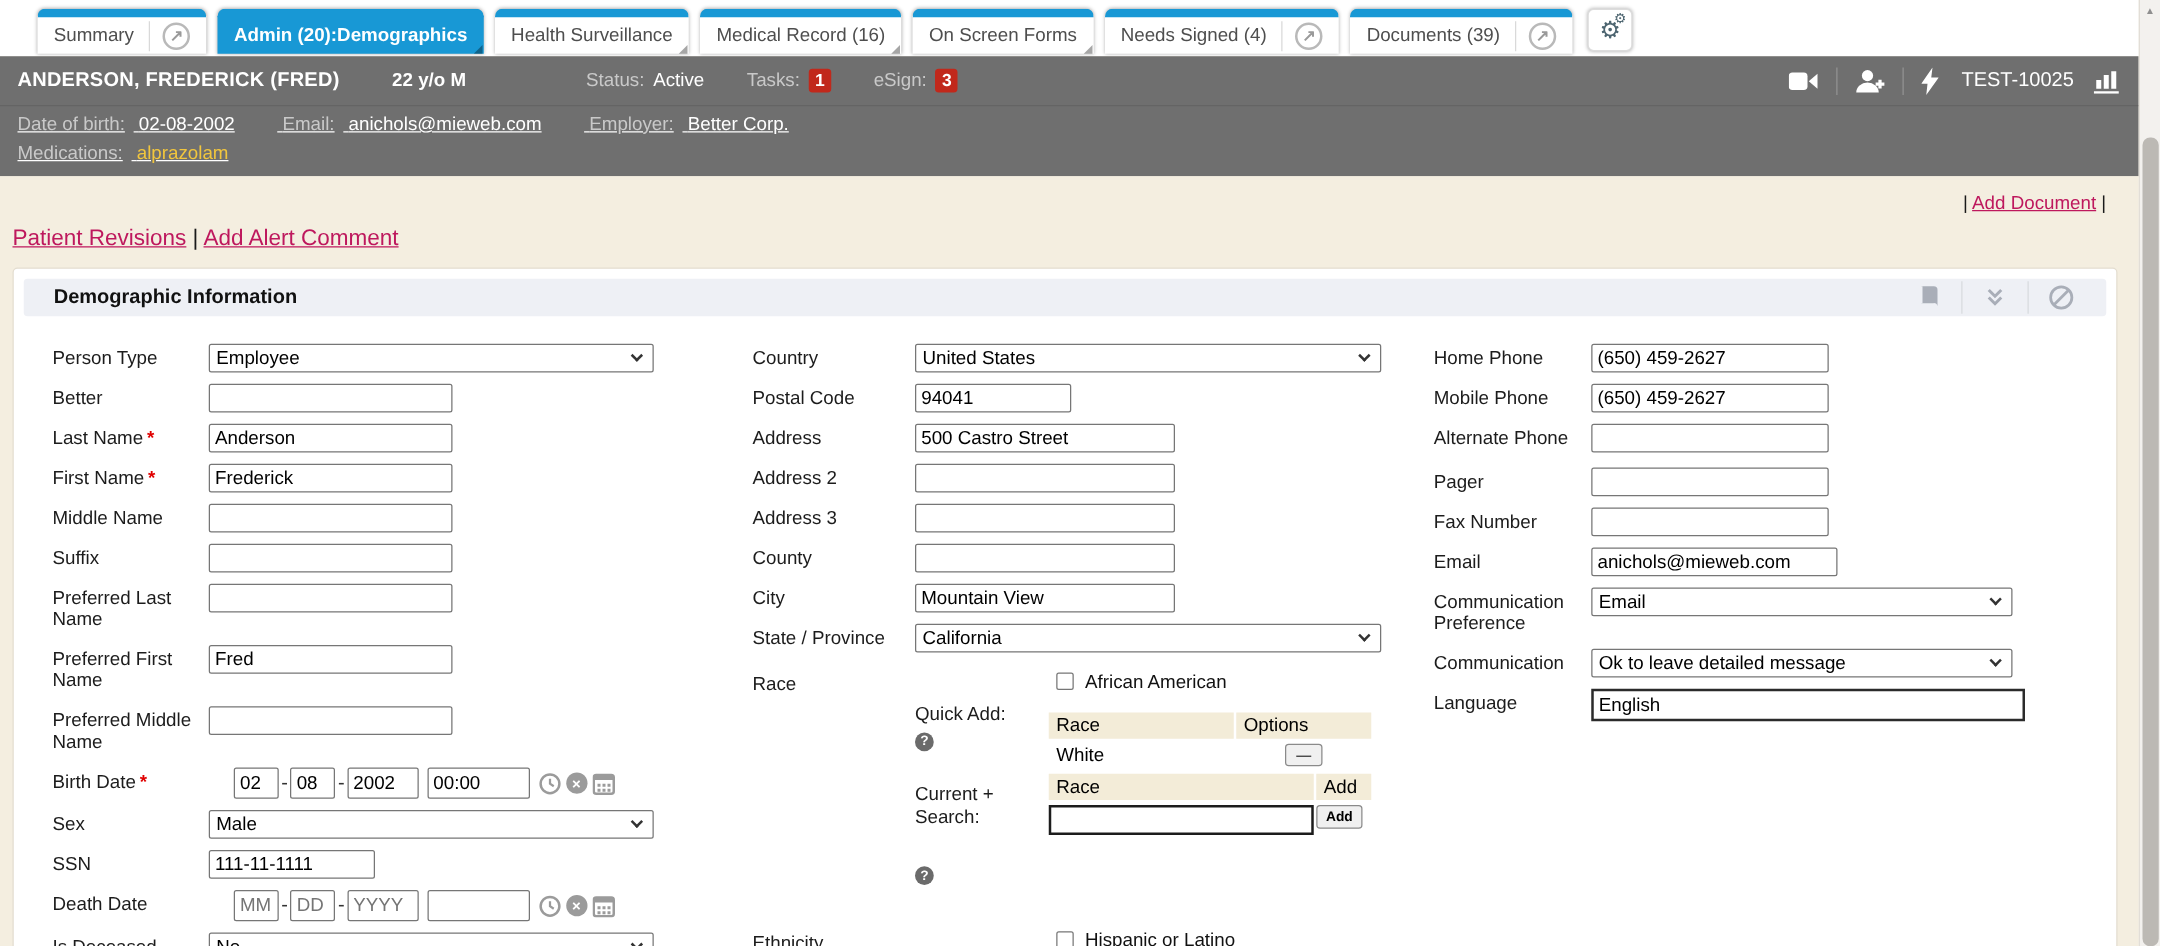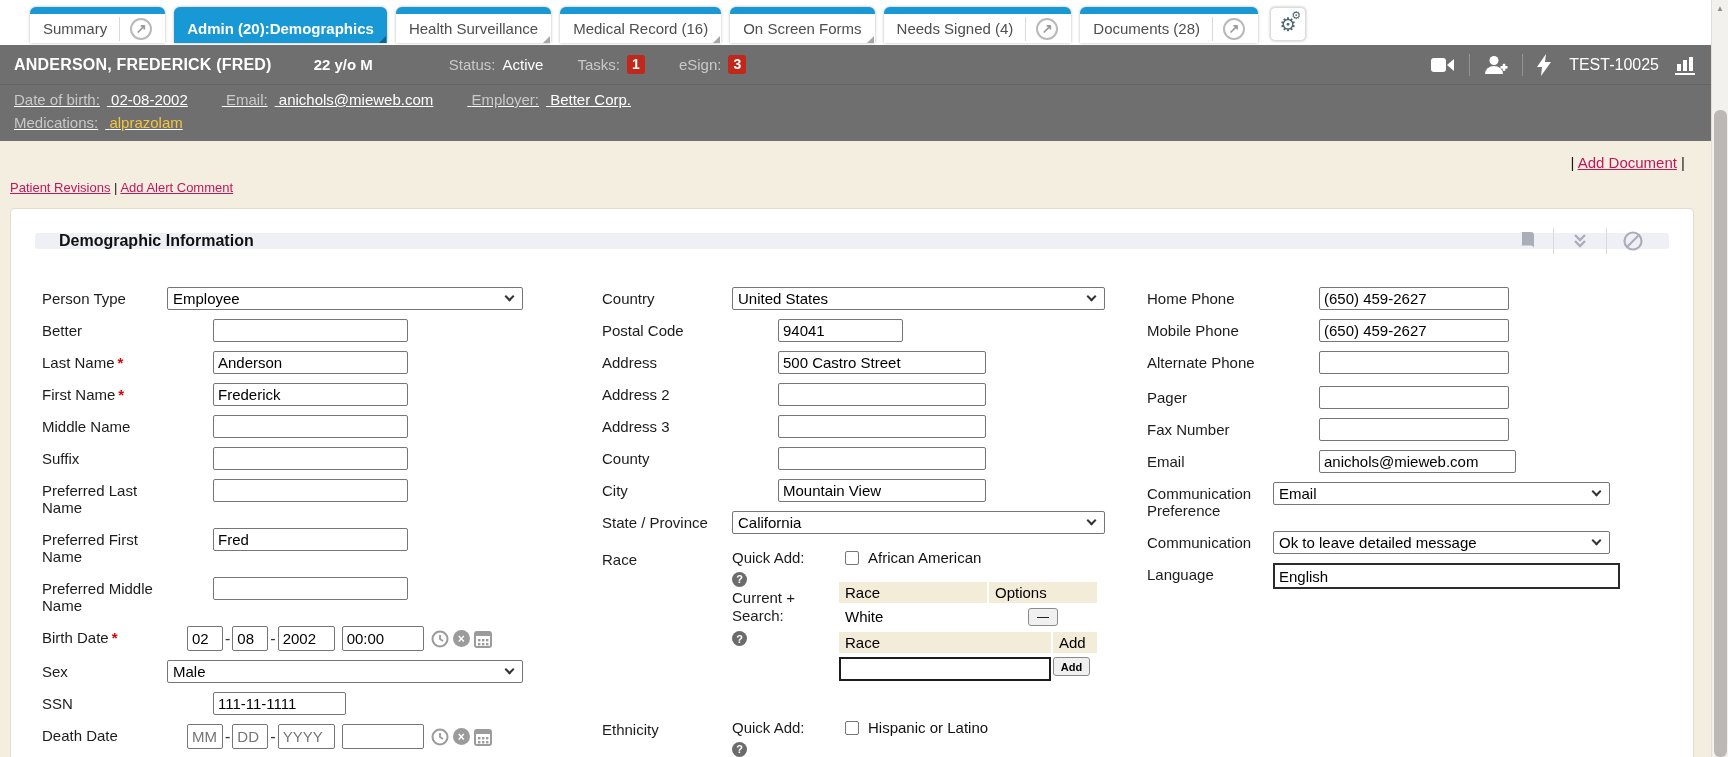--- a/index.html
+++ b/index.html
@@ -23,64 +23,64 @@
   .gear-btn { position:relative; width:36px; height:34px; margin-left:3px; background:#fff; border:1px solid #dcdcdc;
               border-radius:5px; box-shadow:0 0 3px rgba(0,0,0,.25); display:flex; align-items:center; justify-content:center;
               color:#4d6570; cursor:pointer; margin-bottom:2px; }
   .gear-main { font-size:19px; line-height:1; }
   .gear-small { position:absolute; top:2px; right:4px; font-size:11px; line-height:1; }
 
   
   .pbar1 { position:absolute; top:45px; left:0; width:1711px; height:39px; background:#6f6f6f;
            display:flex; align-items:center; color:#fff; font-size:15px; padding:0 14px; }
   .pbar1 .pname { font-weight:bold; font-size:16px; margin-right:42px; letter-spacing:.2px; }
-  .pbar1 .page { font-weight:bold; margin-right:76px; }
+  .pbar1 .page { font-weight:bold; margin-right:96px; }
   .plabel { color:#c9c9c9; margin-right:7px; }
   .pval { color:#fff; margin-right:34px; }
   .badge { display:inline-block; min-width:18px; height:19px; line-height:19px; background:#c1281b; color:#fff;
            font-weight:bold; font-size:14px; text-align:center; border-radius:3px; padding:0 3px; margin-right:34px; }
   .pbar1-right { margin-left:auto; display:flex; align-items:center; gap:14px; }
   .hdivider { width:1px; height:22px; background:#939393; }
   .hicon { display:inline-flex; align-items:center; cursor:pointer; }
   .chart-id { font-size:16px; margin:0 2px 0 4px; }
 
   .pbar2 { position:absolute; top:84px; left:0; width:1711px; height:57px; background:#6f6f6f;
            border-top:1px solid #646464; color:#fff; font-size:15px; padding:6px 14px 0 14px;text-decoration:underline; }
   .pbar2 .row { margin-bottom:6px; }
   .med-val { color:#f2c63d; }
 
   
   .content { position:absolute; top:141px; left:0; width:1711px; height:616px; background:#f4eee0; }
   .adddoc-row { text-align:right; padding:13px 26px 0 0; font-size:15px; color:#1a1a1a; }
-  .links-row { padding:9px 0 0 10px; font-size:13px; color:#1a1a1a; }
+  .links-row { padding:9px 0 0 10px; font-size:18px; color:#1a1a1a; }
   a.plink { color:#be185d; text-decoration:underline; cursor:pointer; }
 
   .panel { margin:13px 17px 0 10px; background:#fff; border:1px solid #e3ddd0; border-radius:4px 4px 0 0;
            height:640px; }
-  .panel-header { margin:24px; height:16px; background:#eef0f5; border-radius:3px; display:flex; align-items:center; }
+  .panel-header { margin:8px; height:30px; background:#eef0f5; border-radius:3px; display:flex; align-items:center; }
   .panel-title { font-size:16px; font-weight:bold; color:#111; padding-left:24px; }
   .panel-tools { margin-left:auto; display:flex; align-items:center; gap:0; padding-right:10px; }
   .ptool { width:52px; display:flex; justify-content:center; align-items:center; color:#a9aeb8; cursor:pointer; }
   .pdiv { width:1px; height:26px; background:#d8dade; }
 
   
   .form { display:flex; padding:14px 0 0 31px; }
   .col1 { width:560px; }
   .col2 { width:545px; }
   .col3 { flex:1; }
   .frow { display:flex; align-items:flex-start; margin-bottom:9px; }
   .frow.tall { margin-bottom:12px; }
   .flabel { flex-shrink:0; padding-top:3px; font-size:15px; color:#1c1c1c; line-height:17px; }
   .col1 .flabel { width:125px; }
   .col2 .flabel { width:130px; }
   .col3 .flabel { width:126px; }
   .req { color:#e00000; font-weight:bold; margin-left:3px; }
 
   input.txt { height:23px; border:1px solid #767676; border-radius:2px; font:15px "Liberation Sans", sans-serif;
-              padding:1px 4px; color:#000; background:#fff;margin-left:46px; }
+              padding:1px 4px; color:#000; background:#fff; }
   .w195{width:195px} .w133{width:133px} .w125{width:125px} .w208{width:208px}
   .w190{width:190px} .w197{width:197px}
 
   .sel { position:relative; height:23px; border:1px solid #767676; border-radius:2px; background:#fff;
          font-size:15px; color:#000; padding:2px 24px 0 5px; cursor:pointer; white-space:nowrap; overflow:hidden; }
   .sel .chev { position:absolute; right:9px; top:5px; width:7px; height:7px;
                border-right:2px solid #333; border-bottom:2px solid #333; transform:rotate(45deg); }
   .sw356{width:356px} .sw373{width:373px} .sw337{width:337px}
 
   .datebox { display:flex; align-items:center;padding-left:20px; }
@@ -91,21 +91,21 @@
   .clear-circle { width:17px; height:17px; background:#9b9b9b; color:#fff; border-radius:50%; font-size:12px;
                   font-weight:bold; display:inline-flex; align-items:center; justify-content:center; cursor:pointer; }
 
   .qicon { display:inline-flex; width:15px; height:15px; background:#6b6b6b; color:#fff; border-radius:50%;
            font-size:11px; font-weight:bold; align-items:center; justify-content:center; vertical-align:-2px; }
   .cb { display:inline-block; width:14px; height:14px; border:1px solid #767676; border-radius:2px; background:#fff;
         vertical-align:-2px; margin-right:9px; cursor:pointer; }
 
   .race-flex { display:flex; }
   .qa-col { width:113px; flex-shrink:0; font-size:15px; color:#1c1c1c; line-height:18px; padding-top:1px; }
-  .qa-col > div { margin-bottom:2px; width:82px; }
+  .qa-col > div { margin-bottom:2px; width:82px;margin-top:26px; }
   .race-body { padding-top:1px; }
   .cbrow { font-size:15px; color:#111; margin-bottom:14px; white-space:nowrap; }
   table.racetbl { border-collapse:separate; border-spacing:2px; margin-left:-8px; }
   .racetbl th { background:#f3ecd8; font-weight:normal; font-size:15px; text-align:left; padding:2px 6px; }
   .racetbl td { font-size:15px; padding:2px 6px; }
   .th-race{ width:148px; } .th-opt{ width:108px; text-align:center; } .th-add{ width:44px; }
   .opt-cell { text-align:center; }
   .minus-btn { width:30px; height:18px; background:#f0f0f0; border:1px solid #8a8a8a; border-radius:3px;
                font-size:12px; line-height:14px; cursor:pointer; }
   .addtbl-input { width:212px; height:24px; border:2px solid #1c1c1c; font:15px "Liberation Sans", sans-serif; padding:1px 4px; }
@@ -149,21 +149,21 @@
       <span class="tab-label">On Screen Forms</span>
     </div>
     <div class="tab">
       <span class="tab-label">Needs Signed (4)</span>
       <span class="tab-sep"></span>
       <span class="ext-icon">
           <span>↗</span>
         </span>
     </div>
     <div class="tab">
-      <span class="tab-label">Documents (28)</span>
+      <span class="tab-label">Documents (39)</span>
       <span class="tab-sep"></span>
       <span class="ext-icon">
           <span>↗</span>
         </span>
     </div>
     <div class="gear-btn">
       <span class="gear-main">⚙</span>
       <span class="gear-small">⚙</span>
     </div>
   </div>

